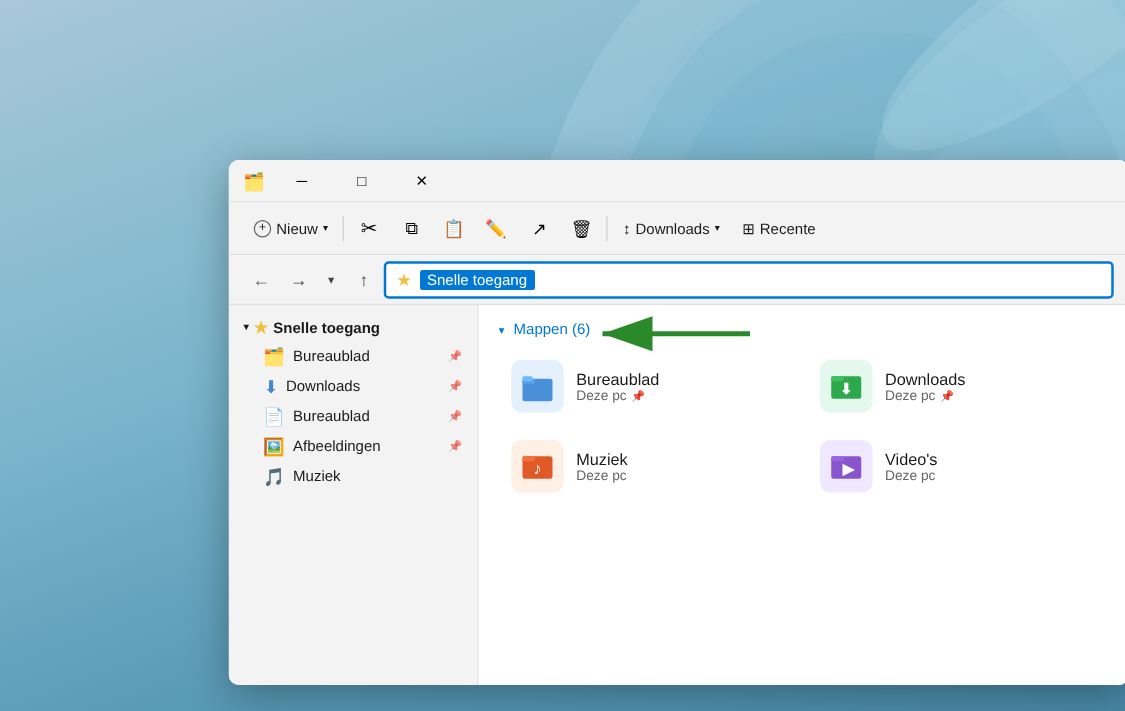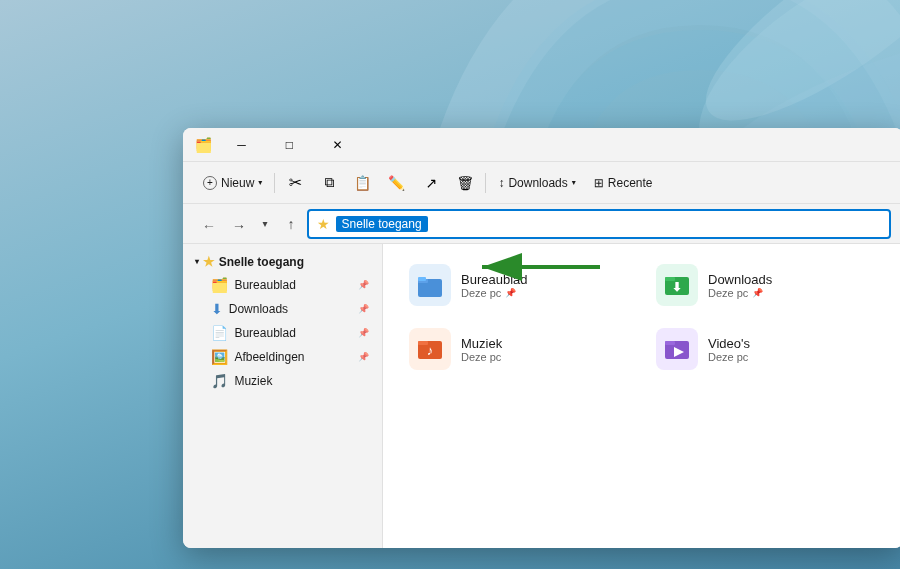--- a/index.html
+++ b/index.html
@@ -123,20 +123,24 @@
           <div style="display:flex;align-items:center;gap:6px;">
             <span style="font-size:14px;">🎵</span>
             <span>Muziek</span>
           </div>
         </div>
       </div>
     </div>
 
     <div style="flex:1;background:#ffffff;overflow-y:auto;padding:12px 16px;">
 
+      <div style="font-size:12px;color:#0078d4;font-weight:400;margin-bottom:10px;">
+        <span style="font-size:9px;margin-right:4px;">▾</span>
+        <span>Mappen (6)</span>
+      </div>
 
       <div style="display:grid;grid-template-columns:1fr 1fr;gap:6px;margin-bottom:16px;">
 
         <div style="display:flex;align-items:center;padding:8px 10px;border-radius:6px;cursor:pointer;gap:10px;">
           <div style="width:42px;height:42px;border-radius:8px;background:#e4f0fb;display:flex;align-items:center;justify-content:center;flex-shrink:0;">
             <svg width="28" height="28" viewBox="0 0 28 28">
               <rect x="2" y="8" width="24" height="18" rx="2" fill="#4a90d9"></rect>
               <rect x="2" y="8" width="10" height="4" rx="1" fill="#5da0e8"></rect>
               <rect x="2" y="6" width="8" height="4" rx="1" fill="#6abaff"></rect>
             </svg>

